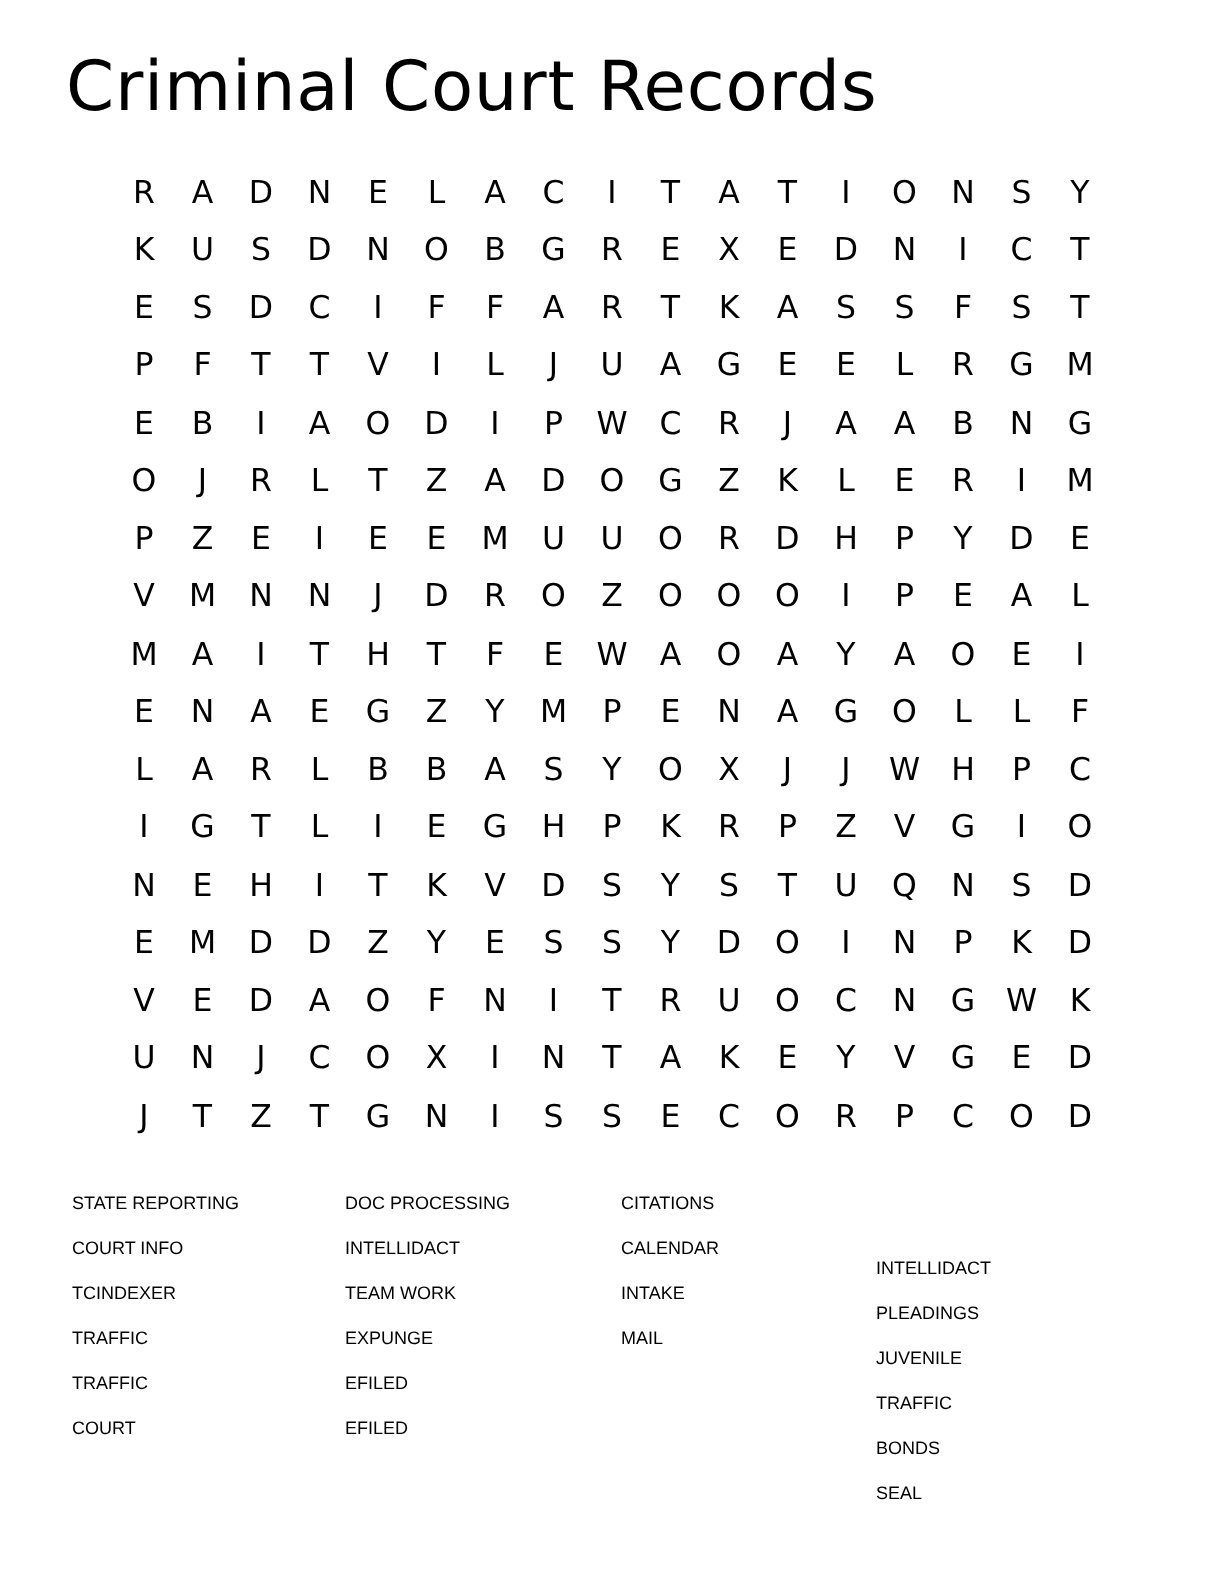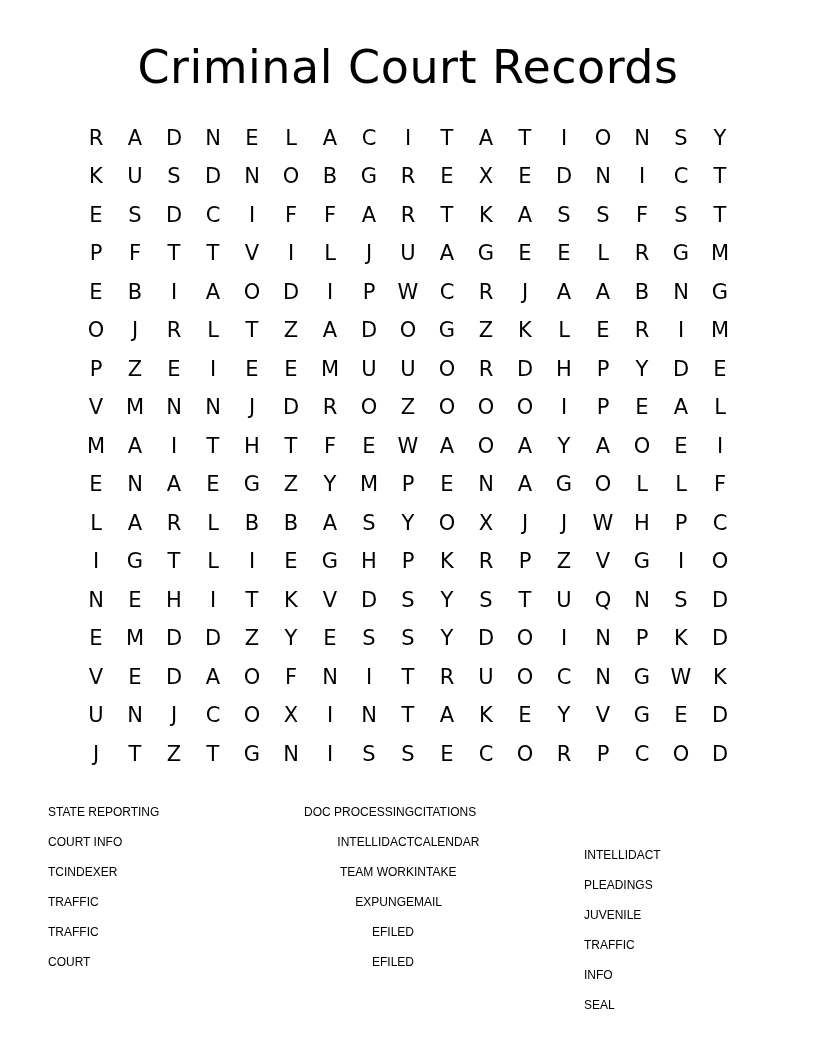--- a/index.html
+++ b/index.html
@@ -17,25 +17,25 @@
   }
   .page {
     width: 816px;
     height: 1056px;
     box-sizing: border-box;
     padding: 28px 44px 20px 44px;
     display: flex;
     flex-direction: column;
   }
   .puzzle-title {
-    text-align: center;
+    text-align: left;
     font-size: 46px;
     font-weight: normal;
     letter-spacing: 0.5px;
-    margin: 14px 0 20px 0;
+    margin: 4px 0 20px 0;
     line-height: 1.1;
     font-family: "DejaVu Sans", sans-serif;
   }
   .grid {
     display: flex;
     flex-direction: column;
     align-items: center;
     margin-top: 6px;
   }
   .grid-row {
@@ -55,21 +55,21 @@
     margin-top: 24px;
     display: flex;
     justify-content: flex-start;
     padding-left: 4px;
   }
   .word-col {
     display: flex;
     flex-direction: column;
   }
   .word-col.c1 { width: 182px; }
-  .word-col.c2 { width: 184px; text-align: right; }
+  .word-col.c2 { width: 184px; }
   .word-col.c3 { width: 170px; }
   .word-col.c4 { width: 160px; margin-top: 43px; }
   .word {
     font-size: 12px;
     line-height: 30px;
     font-family: "Liberation Sans", sans-serif;
     white-space: nowrap;
   }
 </style>
 </head>
@@ -426,18 +426,18 @@
         <div class="word">CITATIONS</div>
         <div class="word">CALENDAR</div>
         <div class="word">INTAKE</div>
         <div class="word">MAIL</div>
       </div>
       <div class="word-col c4">
         <div class="word">INTELLIDACT</div>
         <div class="word">PLEADINGS</div>
         <div class="word">JUVENILE</div>
         <div class="word">TRAFFIC</div>
-        <div class="word">INFO</div>
+        <div class="word">BONDS</div>
         <div class="word">SEAL</div>
       </div>
     </div>
 
 </div>
 
 </body></html>

